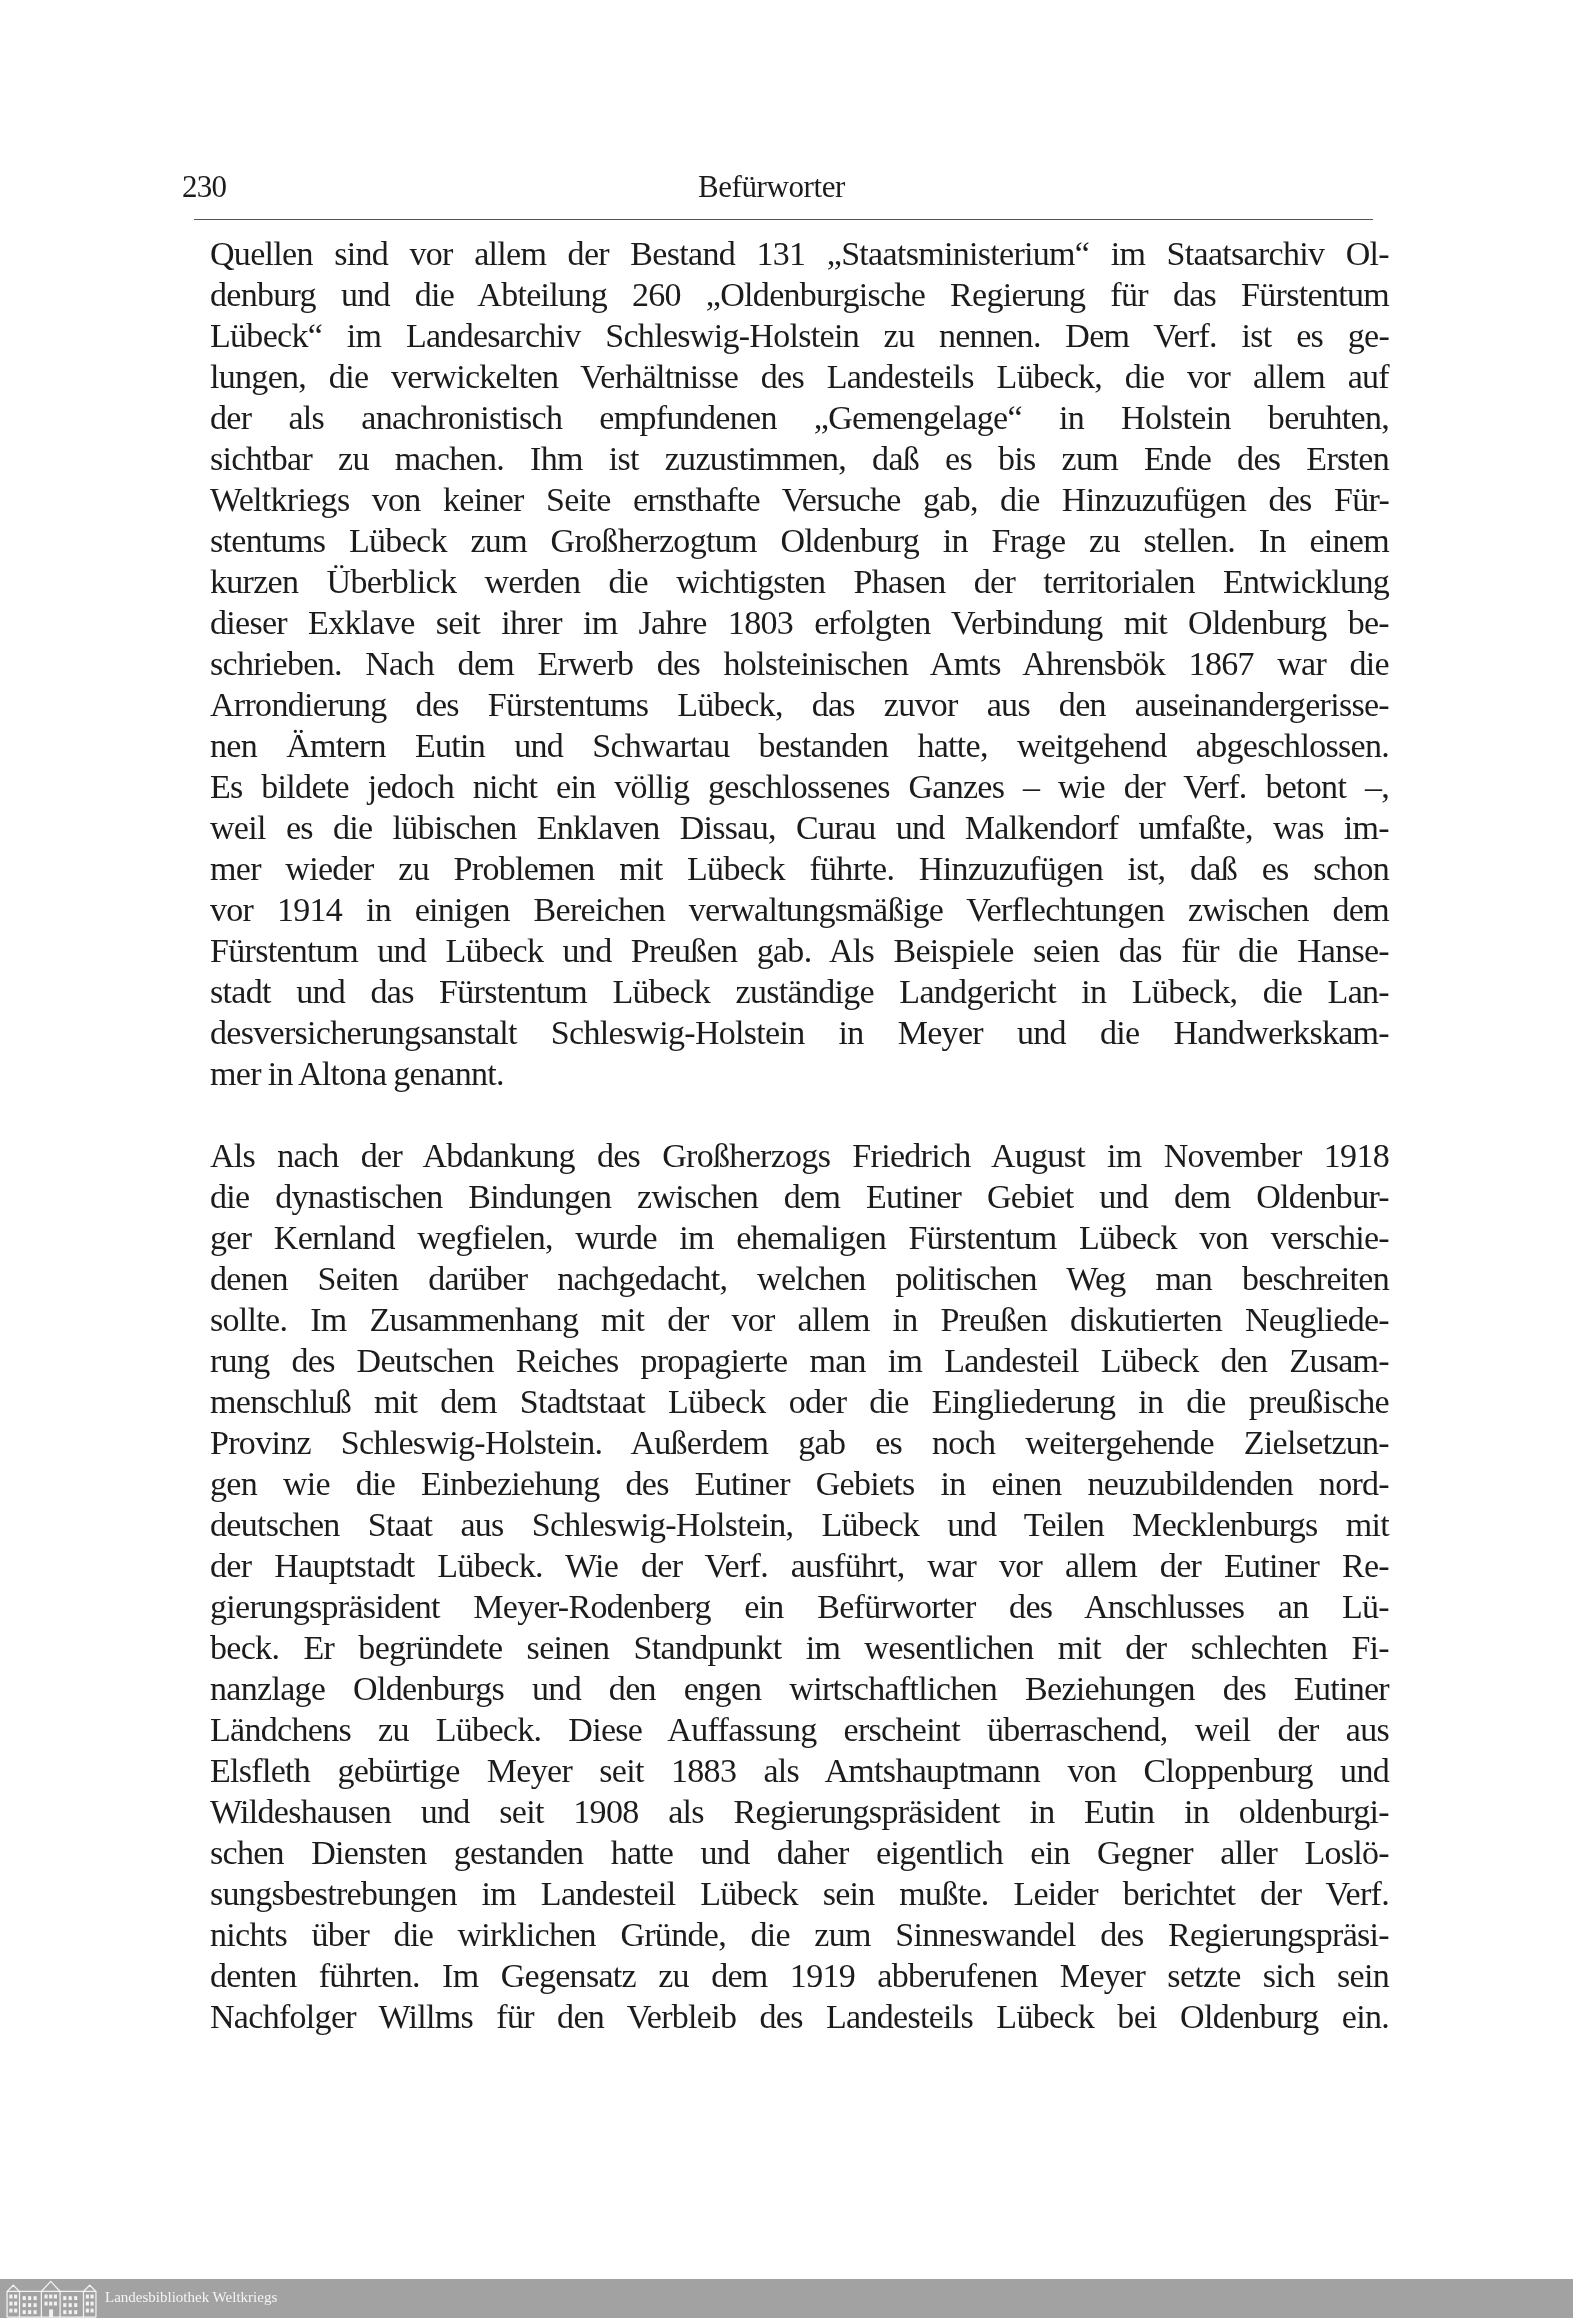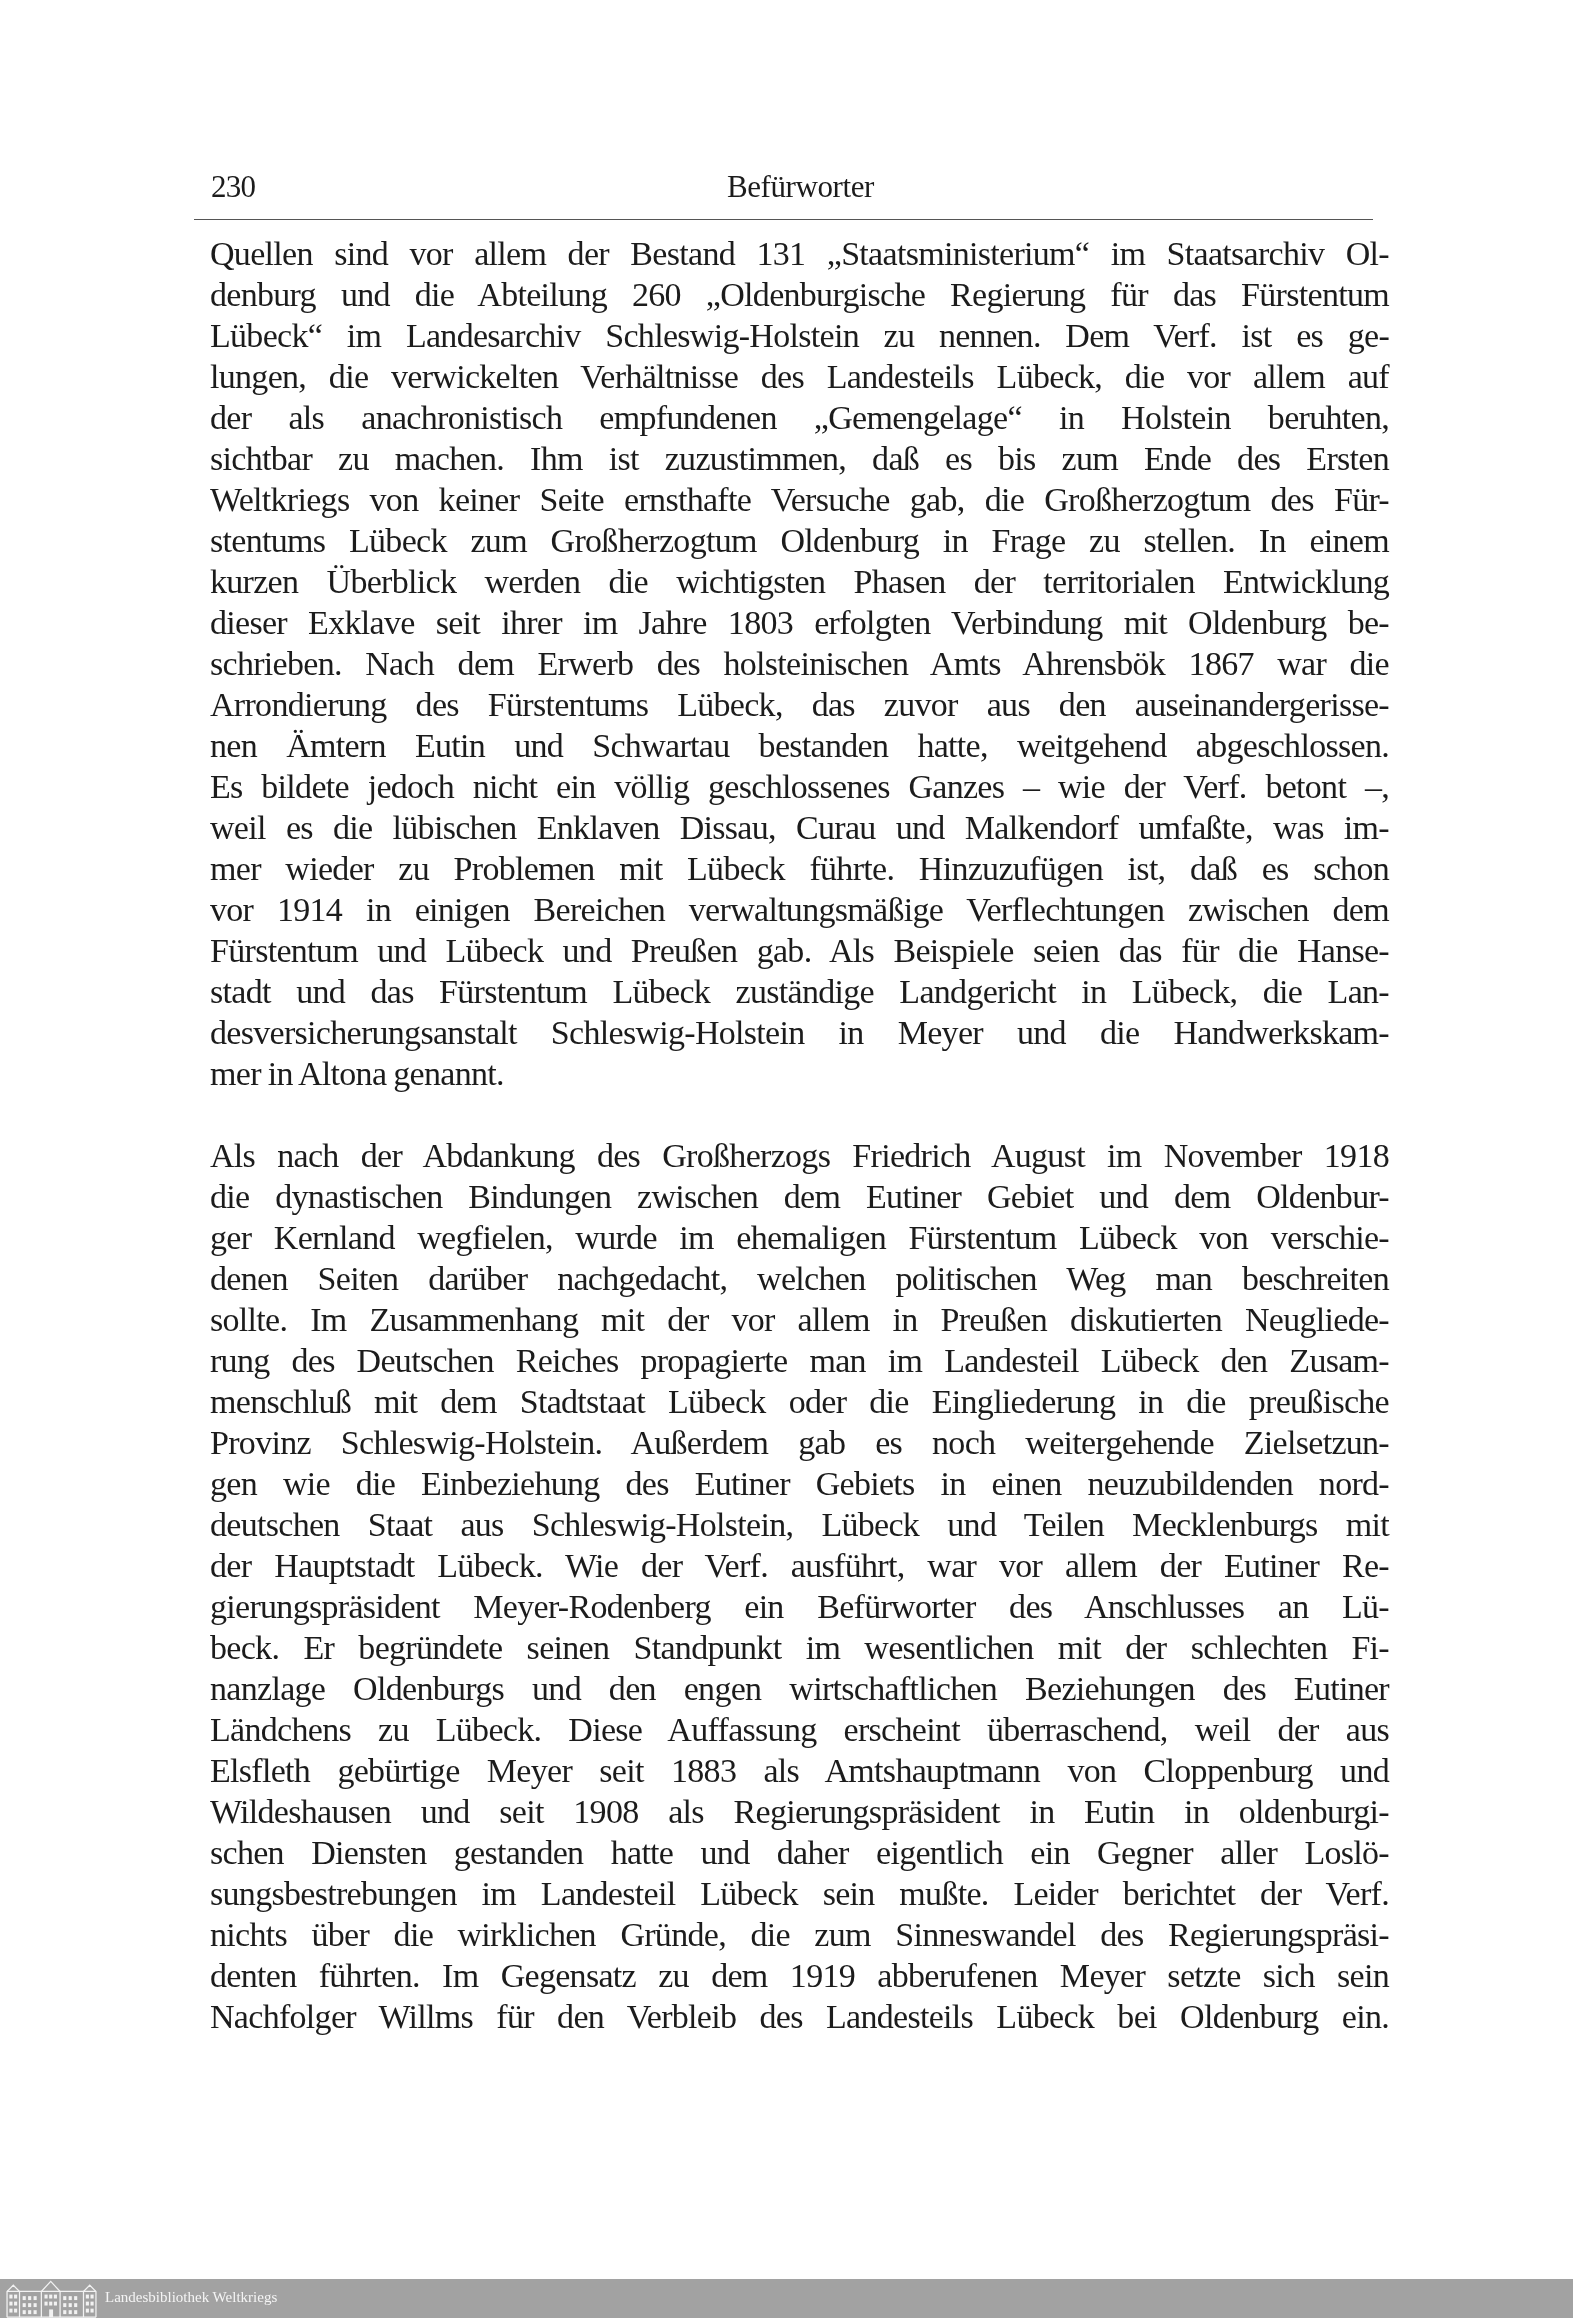--- a/index.html
+++ b/index.html
@@ -10,21 +10,21 @@
     body {
       width: 1574px;
       height: 2319px;
       position: relative;
       overflow: hidden;
       font-family: "Liberation Serif", "DejaVu Serif", serif;
       color: #1c1c1c;
     }
     .page-header {
       position: absolute;
-      left: 211px;
+      left: 182px;
       top: 167px;
       width: 1179px;
       height: 39px;
     }
     .page-number {
       position: absolute;
       left: 0;
       top: 0;
       font-size: 31px;
       line-height: 39px;
@@ -110,21 +110,21 @@
 <div class="header-rule"></div>
 
 <div class="body-text">
   <p class="paragraph">
     <span class="line">Quellen sind vor allem der Bestand 131 „Staatsministerium“ im Staatsarchiv Ol-</span>
     <span class="line">denburg und die Abteilung 260 „Oldenburgische Regierung für das Fürstentum</span>
     <span class="line">Lübeck“ im Landesarchiv Schleswig-Holstein zu nennen. Dem Verf. ist es ge-</span>
     <span class="line">lungen, die verwickelten Verhältnisse des Landesteils Lübeck, die vor allem auf</span>
     <span class="line">der als anachronistisch empfundenen „Gemengelage“ in Holstein beruhten,</span>
     <span class="line">sichtbar zu machen. Ihm ist zuzustimmen, daß es bis zum Ende des Ersten</span>
-    <span class="line">Weltkriegs von keiner Seite ernsthafte Versuche gab, die Großherzogtum des Für-</span>
+    <span class="line">Weltkriegs von keiner Seite ernsthafte Versuche gab, die Hinzuzufügen des Für-</span>
     <span class="line">stentums Lübeck zum Großherzogtum Oldenburg in Frage zu stellen. In einem</span>
     <span class="line">kurzen Überblick werden die wichtigsten Phasen der territorialen Entwicklung</span>
     <span class="line">dieser Exklave seit ihrer im Jahre 1803 erfolgten Verbindung mit Oldenburg be-</span>
     <span class="line">schrieben. Nach dem Erwerb des holsteinischen Amts Ahrensbök 1867 war die</span>
     <span class="line">Arrondierung des Fürstentums Lübeck, das zuvor aus den auseinandergerisse-</span>
     <span class="line">nen Ämtern Eutin und Schwartau bestanden hatte, weitgehend abgeschlossen.</span>
     <span class="line">Es bildete jedoch nicht ein völlig geschlossenes Ganzes – wie der Verf. betont –,</span>
     <span class="line">weil es die lübischen Enklaven Dissau, Curau und Malkendorf umfaßte, was im-</span>
     <span class="line">mer wieder zu Problemen mit Lübeck führte. Hinzuzufügen ist, daß es schon</span>
     <span class="line">vor 1914 in einigen Bereichen verwaltungsmäßige Verflechtungen zwischen dem</span>

